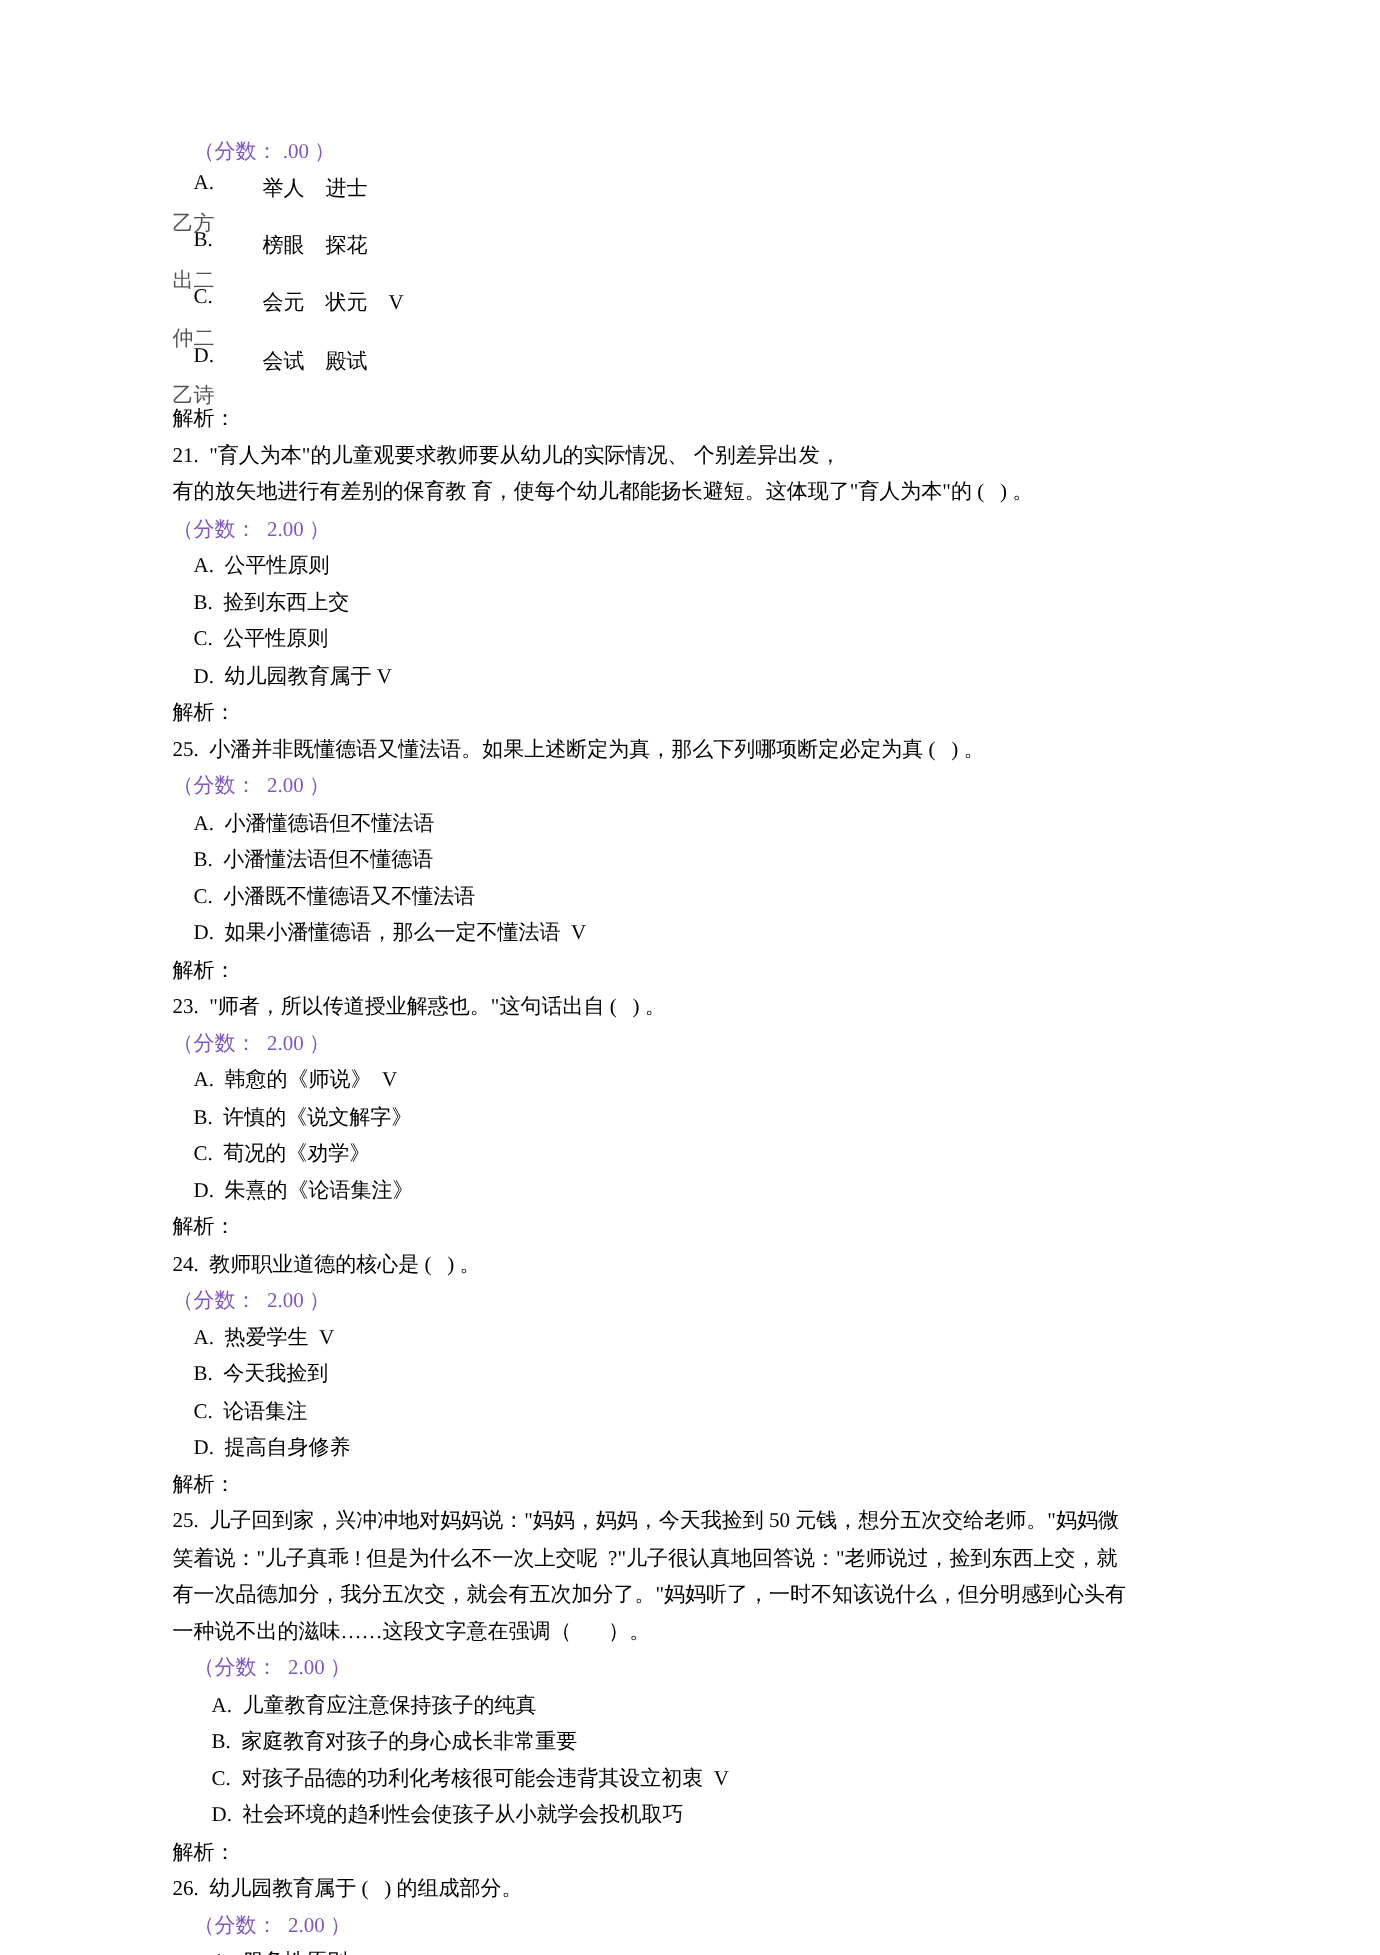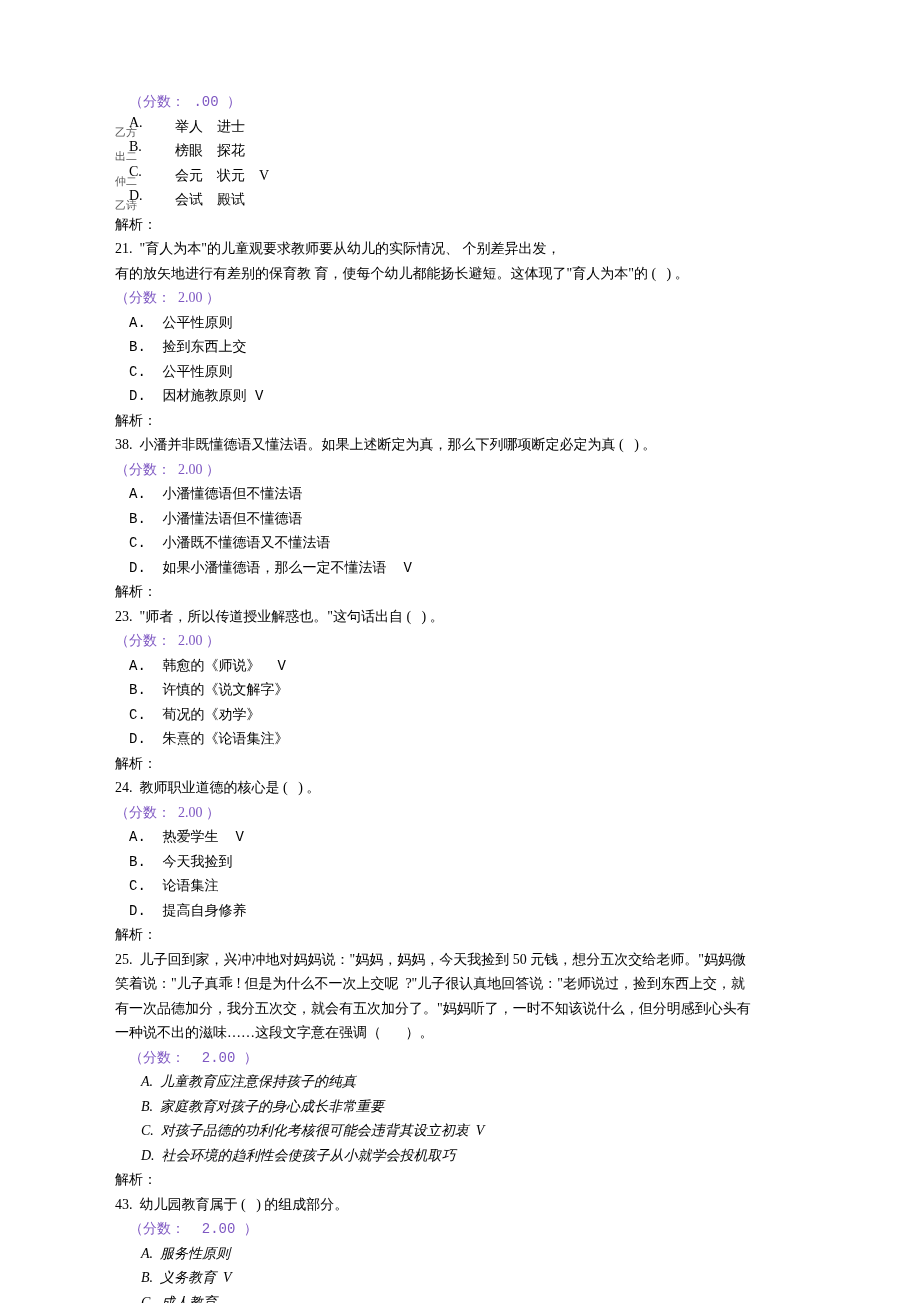--- a/index.html
+++ b/index.html
@@ -20,32 +20,33 @@
     width: 60px;
     position: relative;
     line-height: 1.1;
   }
   .opt-letter-top {
     font-size: 14px;
     display: block;
     padding-left: 14px;
   }
   .opt-letter-sub {
-    font-size: 11px;
+    font-size: 14px;
     color: #555;
     display: block;
     line-height: 0.5;
     white-space: nowrap;
+    margin-top: 16px;
   }
   .opt-word {
     width: 42px;
     text-align: left;
   }
-  .indent-a { padding-left: 14px; font-family: Liberation Mono, monospace; }
-  .indent-b { padding-left: 26px; font-style: italic; }
+  .indent-a { padding-left: 14px; }
+  .indent-b { padding-left: 26px; }
 </style>
 </head>
 <body>
 
 <div class="line score indent-a">（分数： .00 ）</div>
 
 <div class="opt-row">
   <div class="opt-letter-cell">
     <span class="opt-letter-top">A.</span>
     <span class="opt-letter-sub">乙方</span>
@@ -82,24 +83,24 @@
   <div></div>
 </div>
 <div class="line">解析：</div>
 
 <div class="line">21.  "育人为本"的儿童观要求教师要从幼儿的实际情况、 个别差异出发，</div>
 <div class="line">有的放矢地进行有差别的保育教 育，使每个幼儿都能扬长避短。这体现了"育人为本"的 (   ) 。</div>
 <div class="line score">（分数：  2.00 ）</div>
 <div class="line indent-a">A.  公平性原则</div>
 <div class="line indent-a">B.  捡到东西上交</div>
 <div class="line indent-a">C.  公平性原则</div>
-<div class="line indent-a">D.  因材施教原则 V</div>
+<div class="line indent-a">D.  幼儿园教育属于 V</div>
 <div class="line">解析：</div>
 
-<div class="line">38.  小潘并非既懂德语又懂法语。如果上述断定为真，那么下列哪项断定必定为真 (   ) 。</div>
+<div class="line">25.  小潘并非既懂德语又懂法语。如果上述断定为真，那么下列哪项断定必定为真 (   ) 。</div>
 <div class="line score">（分数：  2.00 ）</div>
 <div class="line indent-a">A.  小潘懂德语但不懂法语</div>
 <div class="line indent-a">B.  小潘懂法语但不懂德语</div>
 <div class="line indent-a">C.  小潘既不懂德语又不懂法语</div>
 <div class="line indent-a">D.  如果小潘懂德语，那么一定不懂法语  V</div>
 <div class="line">解析：</div>
 
 <div class="line">23.  "师者，所以传道授业解惑也。"这句话出自 (   ) 。</div>
 <div class="line score">（分数：  2.00 ）</div>
 <div class="line indent-a">A.  韩愈的《师说》  V</div>
@@ -120,17 +121,17 @@
 <div class="line">笑着说："儿子真乖 ! 但是为什么不一次上交呢  ?"儿子很认真地回答说："老师说过，捡到东西上交，就</div>
 <div class="line">有一次品德加分，我分五次交，就会有五次加分了。"妈妈听了，一时不知该说什么，但分明感到心头有</div>
 <div class="line">一种说不出的滋味……这段文字意在强调（       ）。</div>
 <div class="line score indent-a">（分数：  2.00 ）</div>
 <div class="line indent-b">A.  儿童教育应注意保持孩子的纯真</div>
 <div class="line indent-b">B.  家庭教育对孩子的身心成长非常重要</div>
 <div class="line indent-b">C.  对孩子品德的功利化考核很可能会违背其设立初衷  V</div>
 <div class="line indent-b">D.  社会环境的趋利性会使孩子从小就学会投机取巧</div>
 <div class="line">解析：</div>
 
-<div class="line">43.  幼儿园教育属于 (   ) 的组成部分。</div>
+<div class="line">26.  幼儿园教育属于 (   ) 的组成部分。</div>
 <div class="line score indent-a">（分数：  2.00 ）</div>
 <div class="line indent-b">A.  服务性原则</div>
 <div class="line indent-b">B.  义务教育  V</div>
 <div class="line indent-b">C.  成人教育</div>
 
 </body></html>

